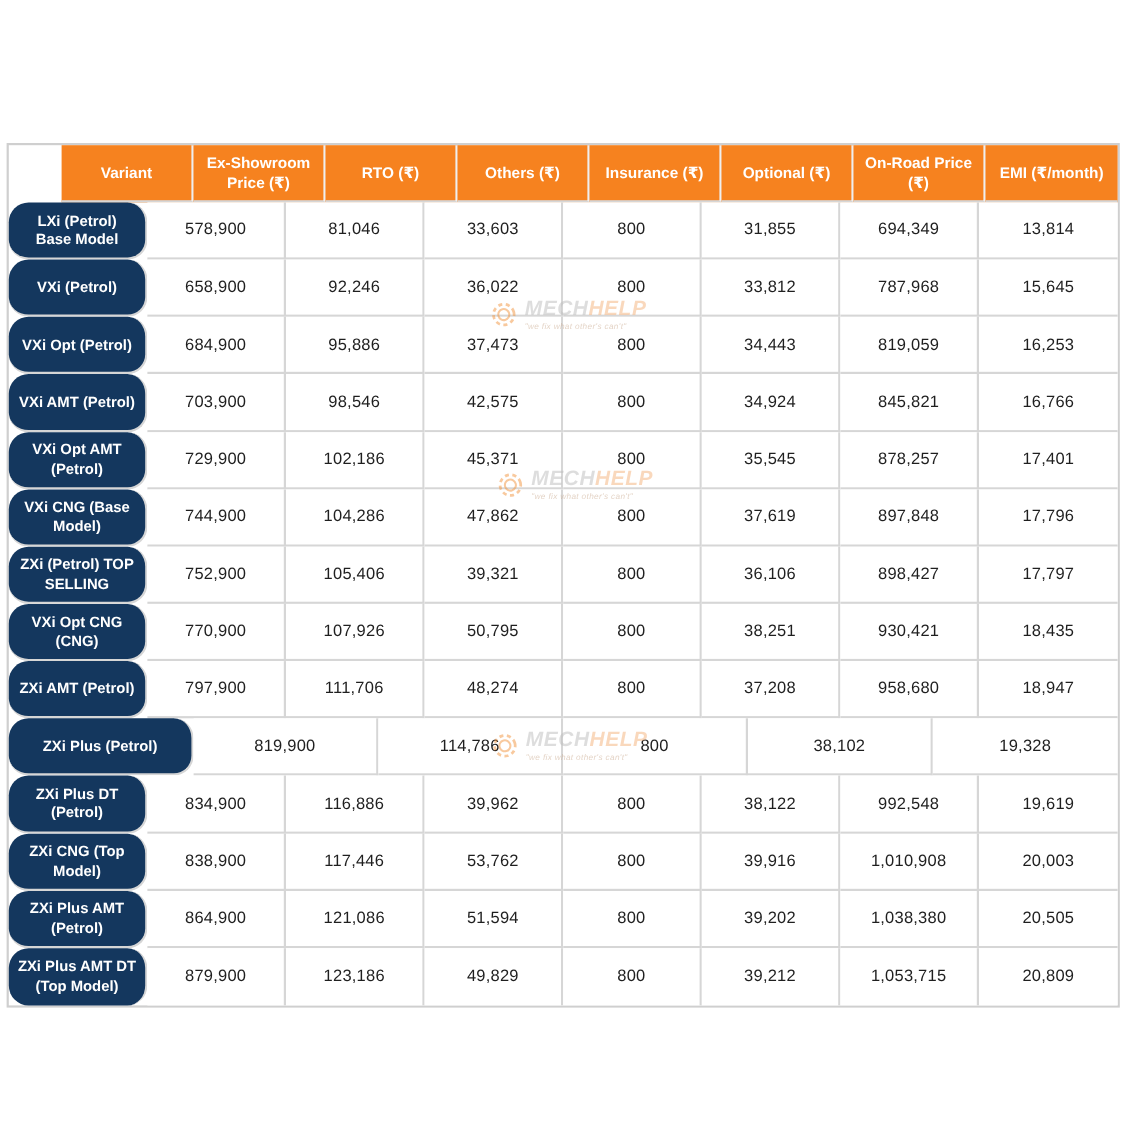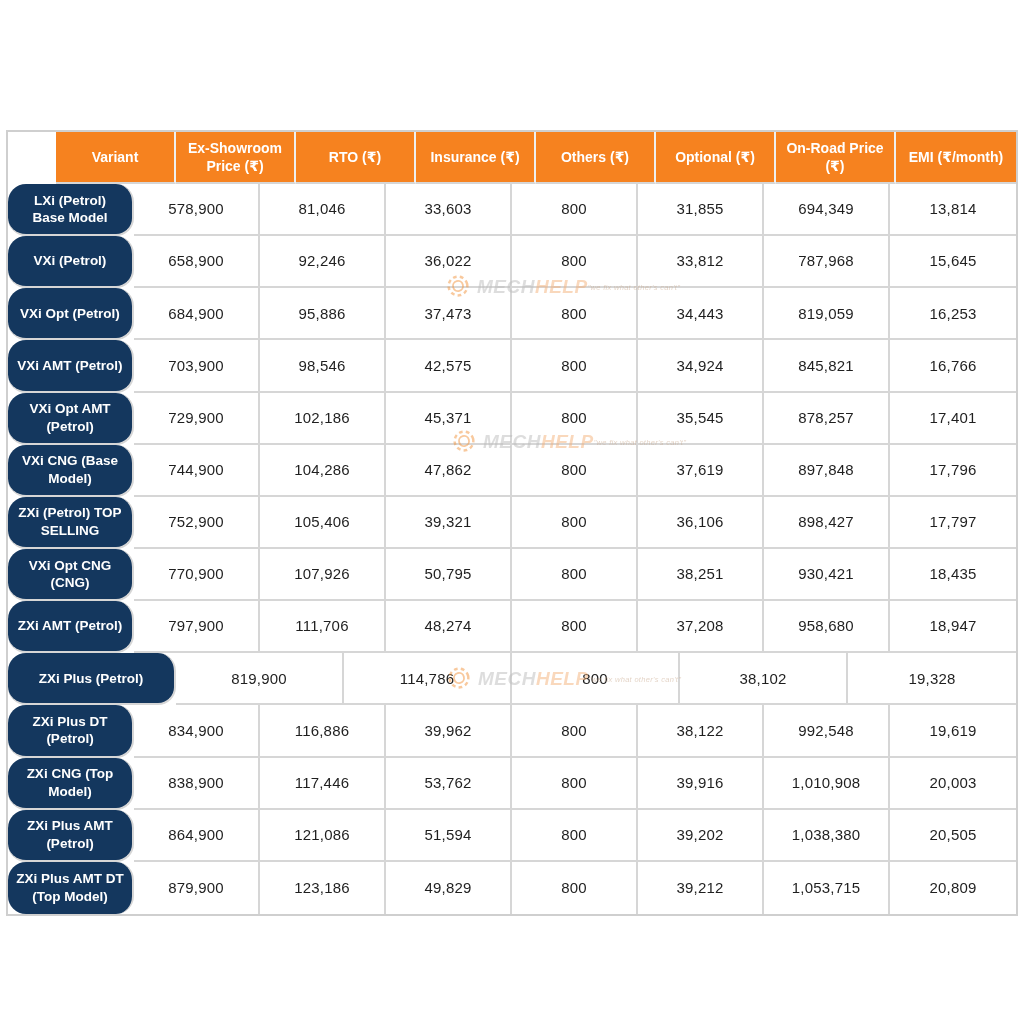--- a/index.html
+++ b/index.html
@@ -40,38 +40,38 @@
   }
 
   .watermark{
     position:absolute;display:flex;align-items:center;gap:4px;
     opacity:.5;pointer-events:none;z-index:5;
   }
   .wm-1{left:443px;top:271px;}
   .wm-2{left:449px;top:426px;}
   .wm-3{left:444px;top:663px;}
   .wm-gear{width:30px;height:30px;transform:rotate(-15deg);flex:0 0 auto;}
-  .wm-textcol{display:flex;flex-direction:row;align-items:center;}
+  .wm-textcol{display:flex;flex-direction:column;align-items:flex-start;}
   .wm-brand{font-weight:bold;font-style:italic;font-size:19px;letter-spacing:.5px;line-height:1;}
   .wm-mech{color:#BDBDBD;}
   .wm-help{color:#F5B27C;}
   .wm-tagline{font-size:7.5px;font-style:italic;color:#C9A98E;margin-top:2px;letter-spacing:.3px;}
 </style>
 </head>
 <body>
 
 <div class="page">
 
   <div class="price-table" id="price-table">
       <div class="trow thead">
         <div class="tcell">Variant</div>
         <div class="tcell">Ex-Showroom Price (₹)</div>
         <div class="tcell">RTO (₹)</div>
+        <div class="tcell">Others (₹)</div>
         <div class="tcell">Insurance (₹)</div>
-        <div class="tcell">Others (₹)</div>
         <div class="tcell">Optional (₹)</div>
         <div class="tcell">On-Road Price (₹)</div>
         <div class="tcell">EMI (₹/month)</div>
       </div>
       <div class="trow">
         <div class="tcell variant-cell">LXi (Petrol) Base Model</div>
         <div class="tcell value-cell">578,900</div>
         <div class="tcell value-cell">81,046</div>
         <div class="tcell value-cell">33,603</div>
         <div class="tcell value-cell">800</div>

